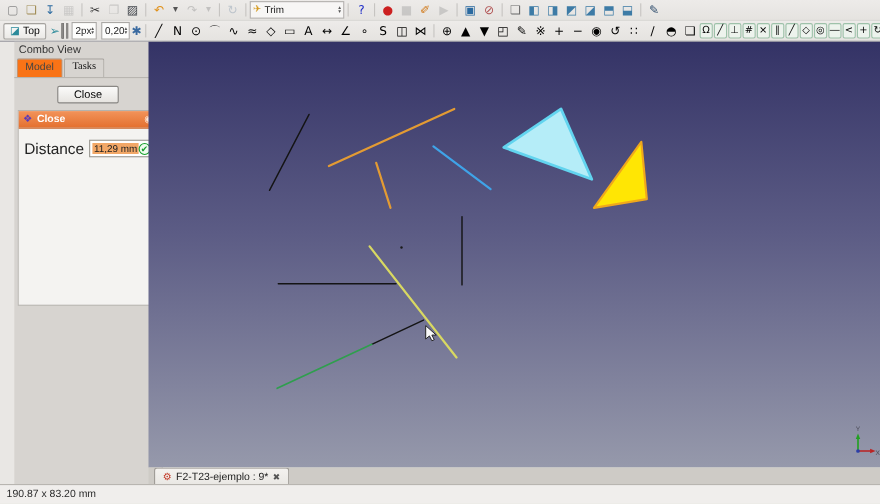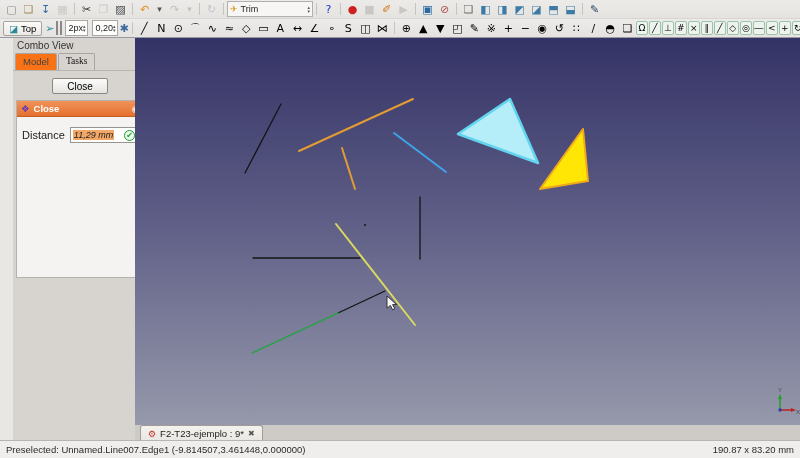--- a/index.html
+++ b/index.html
@@ -43,23 +43,23 @@
   .cv-tab.active{background:#d7d4d0;color:#111;position:relative;top:0px;font-family:Liberation Serif, serif;}
   .cv-body{border-top:1px solid #b8b5b0;padding-top:5px;}
   .close-btn{display:block;margin:2px auto 6px;width:56px;height:16px;font-size:10px;
     border:1px solid #8a8885;border-radius:2px;background:linear-gradient(#fbfbfa,#e6e4e0);}
   .taskbox{margin:2px 3px 0;background:#f4f3f1;border:1px solid #b5b2ad;height:176px;}
   .task-header{display:flex;align-items:center;gap:4px;height:15px;padding:0 4px;
     background:linear-gradient(#f2935a,#e4702f);border-bottom:1px solid #c85d20;color:#fff;
     font-size:9.5px;font-weight:bold;}
   .task-help{margin-left:auto;font-weight:normal;font-size:9px;color:#fde8da;}
   .task-row{display:flex;align-items:center;gap:5px;padding:10px 5px;}
-  .task-label{font-size:11px;color:#222;}
+  .task-label{font-size:14px;color:#222;}
   .dist-field{display:flex;align-items:center;width:76px;height:14px;border:1px solid #98958f;
-    background:#fff;padding:0 2px;font-style:italic;}
+    background:#fff;padding:0 2px;}
   .dist-value{font-size:9px;background:#f2a767;padding:0 1px;white-space:nowrap;}
   .valid-icon{margin-left:auto;font-size:8px;color:#17a02c;border:1px solid #17a02c;border-radius:50%;
     width:9px;height:9px;line-height:9px;text-align:center;background:#eefbee;}
   
   #viewport{position:absolute;left:135px;top:38px;width:665px;height:387px;overflow:hidden;}
   #scene{position:absolute;left:0;top:0;}
   
   #tabbar{position:absolute;left:135px;right:0;top:425px;height:16px;background:#cecbc6;
     display:flex;align-items:flex-end;padding-left:5px;border-bottom:1px solid #b0ada8;}
   .mdi-tab{display:inline-flex;align-items:center;gap:4px;height:15px;padding:0 7px;
@@ -271,15 +271,14 @@
 
 <div id="tabbar">
   <div class="mdi-tab">
     <span class="fc-icon">⚙</span>
     <span>F2-T23-ejemplo : 9*</span>
     <span class="mdi-close glyph">✖</span>
   </div>
 </div>
 
 <div id="statusbar">
-  <span>Preselected: Unnamed.Line007.Edge1 (-9.814507,3.461448,0.000000)</span>
   <span>190.87 x 83.20 mm</span>
 </div>
 
 </body></html>

